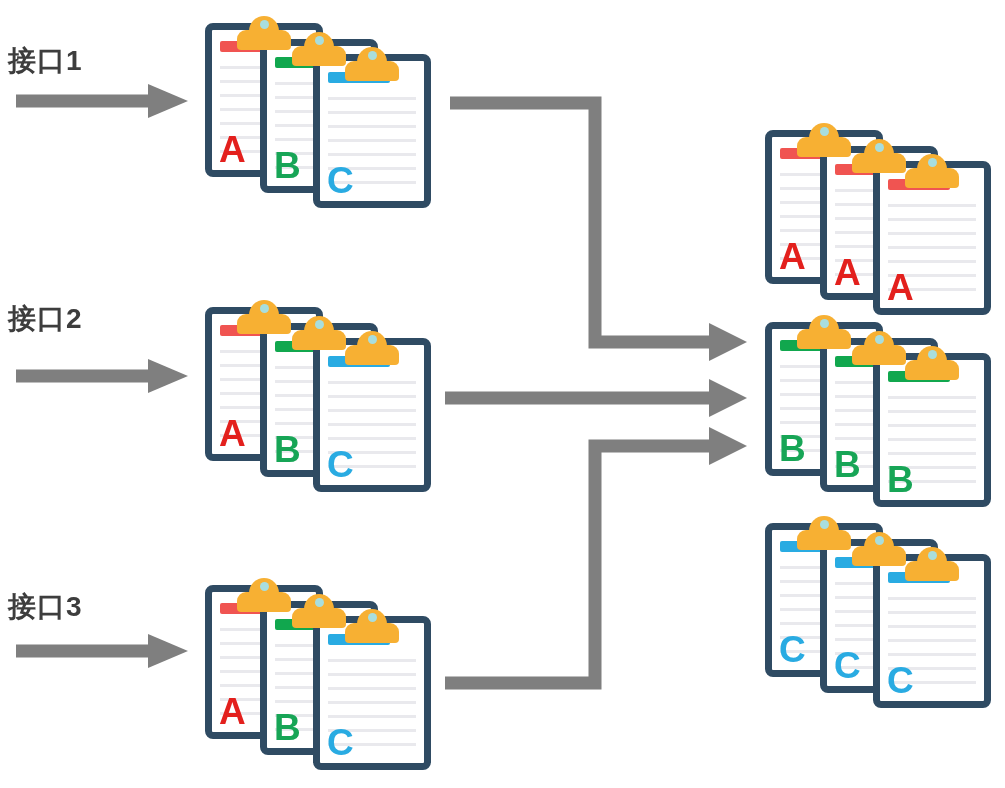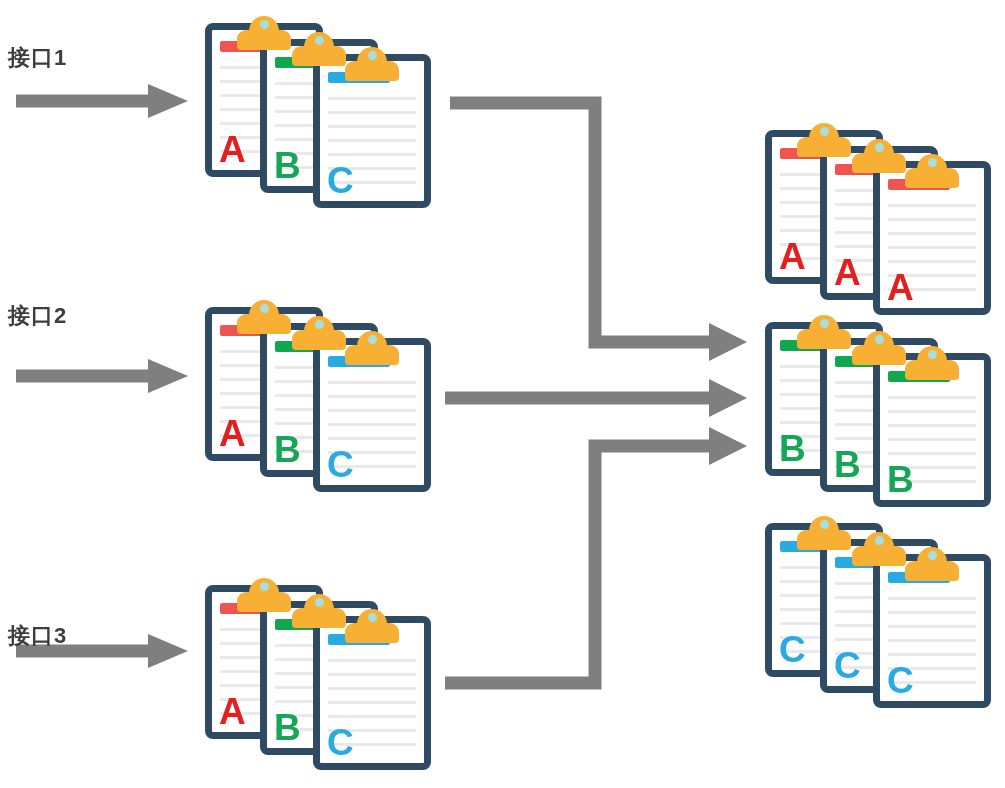--- a/index.html
+++ b/index.html
@@ -6,24 +6,24 @@
   html,body{margin:0;padding:0;background:#fff;}
   .canvas{
     position:relative;width:1005px;height:788px;background:#fff;overflow:hidden;
     font-family:"Liberation Sans","DejaVu Sans",sans-serif;
   }
   .wires{position:absolute;left:0;top:0;width:1005px;height:788px;}
   .wires path{stroke:var(--arrow,#7f7f7f);stroke-width:13;fill:none;}
   .wires polygon{fill:var(--arrow,#7f7f7f);}
 
   .iface-label{
-    position:absolute;left:8px;font-size:22px;font-weight:bold;
+    position:absolute;left:8px;font-size:28px;font-weight:bold;
     color:var(--label-text,#3d3d3d);letter-spacing:1px;line-height:1.1;white-space:nowrap;
   }
-  .lbl1{top:46px}.lbl2{top:304px}.lbl3{top:624px}
+  .lbl1{top:46px}.lbl2{top:304px}.lbl3{top:592px}
 
   .stack{position:absolute;width:226px;height:185px;}
   .s1{left:205px;top:23px}.s2{left:205px;top:307px}.s3{left:205px;top:585px}
   .g1{left:765px;top:130px}.g2{left:765px;top:322px}.g3{left:765px;top:523px}
 
   .cb{
     position:absolute;width:118px;height:154px;box-sizing:border-box;background:#fff;
     border:7px solid var(--board-border,#2f4b63);border-radius:8px;
   }
   .cb1{left:0;top:0}.cb2{left:55px;top:16px}.cb3{left:108px;top:31px}

